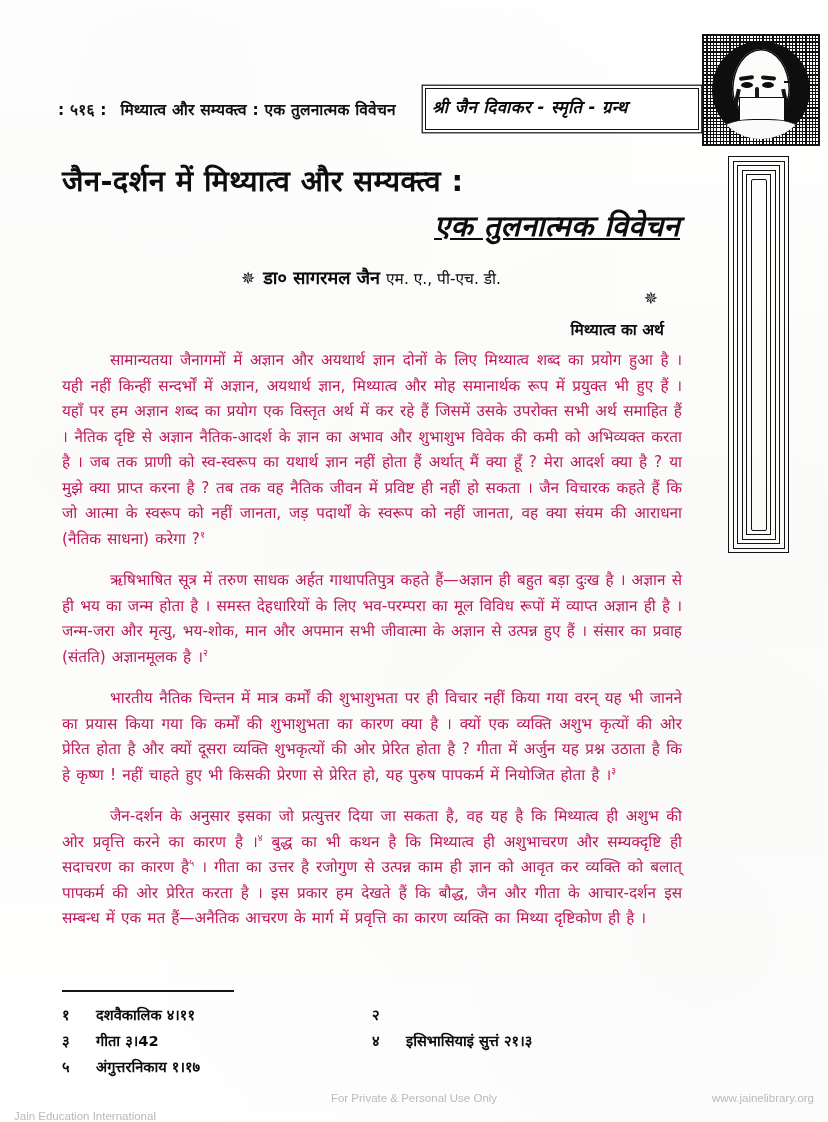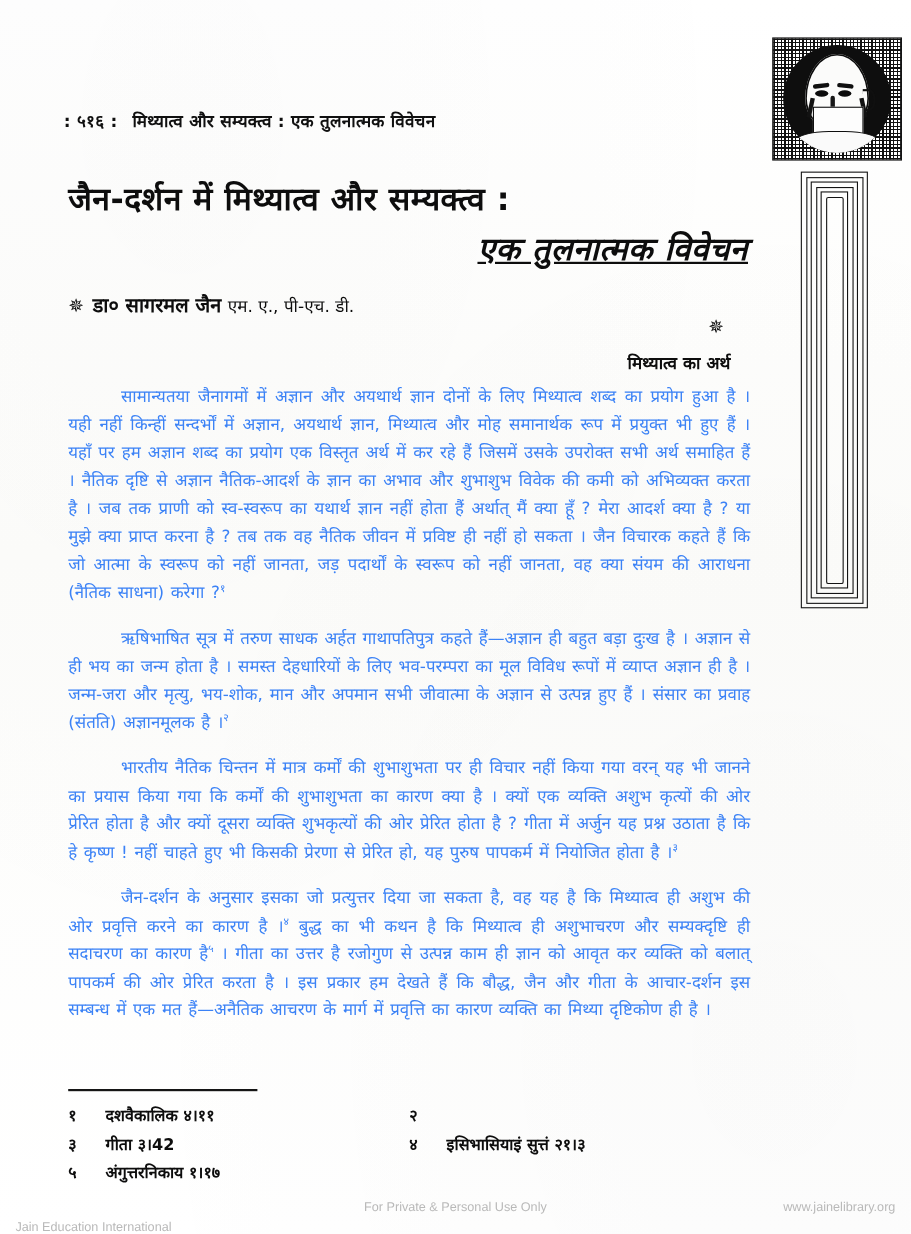--- a/index.html
+++ b/index.html
@@ -222,21 +222,21 @@
     font-style: italic;
     letter-spacing: .4px;
     white-space: nowrap;
     text-decoration: underline;
   }
   #author-line {
     position: absolute;
     left: 62px;
     top: 265px;
     width: 618px;
-    text-align: left;
+    text-align: center;
     font-size: 16px;
     white-space: nowrap;
   }
   #author-line .star { font-size: 17px; margin-right: 8px; }
   #author-line .auth-name { font-weight: 700; font-size: 18px; }
   #author-line .auth-degrees { font-weight: 400; font-size: 15.5px; margin-left: 6px; }
   #star-below {
     position: absolute;
     left: 62px;
     top: 288px;
@@ -263,21 +263,21 @@
     width: 620px;
   }
   .para {
     margin: 0 0 16px 0;
     font-size: 15.3px;
     line-height: 25.5px;
     text-align: justify;
     text-justify: inter-word;
     text-indent: 48px;
     word-spacing: 1.2px;
-    color: #3b82f6;
+    color: #be185d;
   }
   .para sup {
     font-size: 9.5px;
     vertical-align: super;
     line-height: 0;
   }
 
   
   #footnote-rule {
     position: absolute;
@@ -330,20 +330,23 @@
 </head>
 <body>
 
 <div id="page">
   <div id="paper-tint"></div>
 
   <div id="running-head">
     <div class="rh-left">
       <span>: ५१६ :</span>
       <span style="margin-left:8px;">मिथ्यात्व और सम्यक्त्व : एक तुलनात्मक विवेचन</span>
+    </div>
+    <div id="boxed-title">
+      <span class="bt-text">श्री जैन दिवाकर - स्मृति - ग्रन्थ</span>
     </div>
   </div>
 
   <div id="ornament-col">
     <div id="portrait-frame">
       <div id="portrait-disc">
         <div id="portrait-inner">
           <div class="face-oval"></div>
           <div class="brow-l"></div>
           <div class="brow-r"></div>

